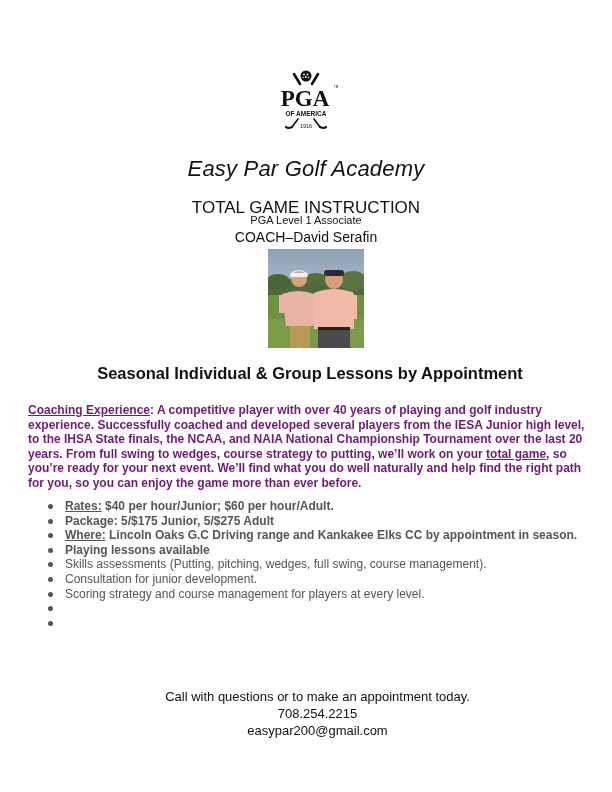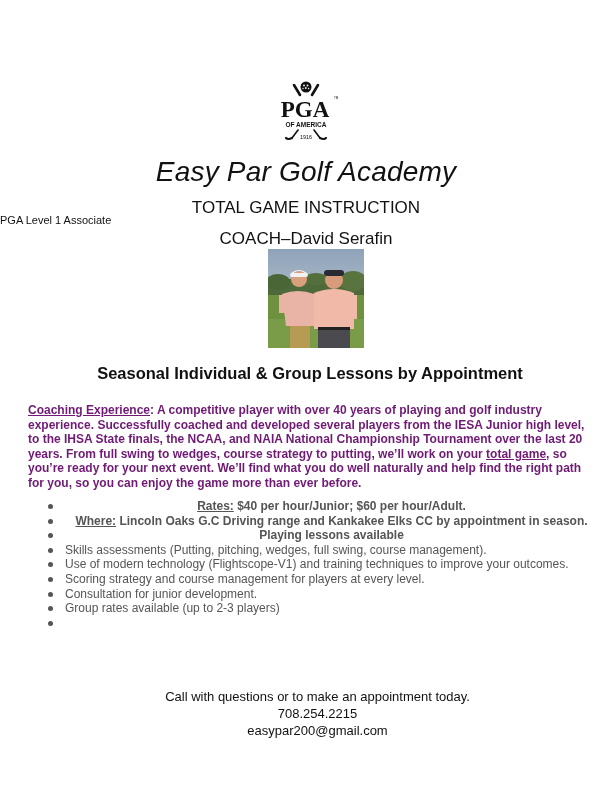--- a/index.html
+++ b/index.html
@@ -1,29 +1,29 @@
 <!DOCTYPE html>
 <html><head>
 <meta charset="utf-8">
 <style>
   html, body { margin: 0; padding: 0; background: #ffffff; }
   body { width: 612px; height: 792px; position: relative; overflow: hidden; font-family: "Liberation Sans", sans-serif; color: #000; }
-  .logo { position: absolute; left: 268px; top: 79px; width: 76px; height: 66px; text-decoration: underline; }
-  .title { position: absolute; top: 156px; left: 0; width: 612px; text-align: center; font-size: 28px; font-style: italic; color: #111; letter-spacing: 0.2px; }
+  .logo { position: absolute; left: 268px; top: 68px; width: 76px; height: 66px; text-decoration: underline; }
+  .title { position: absolute; top: 156px; left: 0; width: 612px; text-align: center; font-size: 22px; font-style: italic; color: #111; letter-spacing: 0.2px; }
   .subtitle { position: absolute; top: 198px; left: 0; width: 612px; text-align: center; font-size: 17px; color: #111; }
-  .line2 { position: absolute; top: 214px; left: 0; width: 612px; font-size: 11px; color: #111; }
-  .line3 { position: absolute; top: 229px; left: 0; width: 612px; text-align: center; font-size: 17px; color: #111; }
+  .line2 { position: absolute; top: 214px; left: 0; width: 612px; text-align: center; font-size: 11px; color: #111; }
+  .line3 { position: absolute; top: 229px; left: 0; width: 612px; text-align: center; font-size: 14px; color: #111; }
   .photo { position: absolute; left: 268px; top: 249px; width: 96px; height: 99px; overflow: hidden; }
   .heading { position: absolute; top: 364px; left: 0; width: 620px; text-align: center; font-size: 16.5px; font-weight: bold; color: #111; }
   .para { position: absolute; top: 403px; left: 28px; width: 560px; font-size: 12px; line-height: 14.6px; font-weight: bold; color: #701a75; }
   .para u { text-decoration: underline; }
   .list { position: absolute; top: 499px; left: 28px; width: 570px; margin: 0; padding: 0; list-style: none; font-size: 12px; color: #555; }
   .list li { position: relative; padding-left: 37px; height: 14.6px; line-height: 14.6px; white-space: nowrap; }
   .list li .bullet { position: absolute; left: 20px; top: 5px; width: 5px; height: 5px; border-radius: 50%; background: #555; }
-  .list li.bold { font-weight: bold; text-align: center; }
+  .list li.bold { font-weight: bold; }
   .footer { position: absolute; top: 688px; left: 0; width: 612px; text-align: center; font-size: 13px; line-height: 17px; color: #111; }
   .footer div { height: 17px; margin-left: 23px; }
 </style>
 </head>
 <body>
 
 <div class="logo">
   <svg width="76" height="66" viewBox="0 0 76 66">
 
     <circle cx="38" cy="8" r="5.5" fill="#111"></circle>
@@ -86,27 +86,27 @@
     <rect x="56" y="21" width="20" height="6" rx="3" fill="#2a2a34"></rect>
   </svg>
 </div>
 
 <div class="heading">Seasonal Individual &amp; Group Lessons by Appointment</div>
 
 <div class="para"><u>Coaching Experience</u><span>: A competitive player with over 40 years of playing and golf industry experience. Successfully coached and developed several players from the IESA Junior high level, to the IHSA State finals, the NCAA, and NAIA National Championship Tournament over the last 20 years.  From full swing to wedges, course strategy to putting, we’ll work on your </span><u>total game</u><span>, so you’re ready for your next event.  We’ll find what you do well naturally and help find the right path for you, so you can enjoy the game more than ever before.</span></div>
 
 <ul class="list">
   <li class="bold"><span class="bullet"></span><u>Rates:</u><span> $40 per hour/Junior;  $60 per hour/Adult.</span></li>
+  <li class="bold"><span class="bullet"></span><span>Package: 5/$175 Junior, 5/$275 Adult</span></li>
   <li class="bold"><span class="bullet"></span><u>Where:</u><span> Lincoln Oaks G.C Driving range and Kankakee Elks CC by appointment in season.</span></li>
   <li class="bold"><span class="bullet"></span><span>Playing lessons available</span></li>
   <li><span class="bullet"></span><span>Skills assessments (Putting, pitching, wedges, full swing, course management).</span></li>
-  <li><span class="bullet"></span><span>Use of modern technology (Flightscope-V1) and training techniques to improve your outcomes.</span></li>
+  <li><span class="bullet"></span><span>Consultation for junior development.</span></li>
   <li><span class="bullet"></span><span>Scoring strategy and course management for players at every level.</span></li>
-  <li><span class="bullet"></span><span>Consultation for junior development.</span></li>
-  <li><span class="bullet"></span><span>Group rates available (up to 2-3 players)</span></li>
+  <li><span class="bullet"></span></li>
   <li><span class="bullet"></span></li>
 </ul>
 
 <div class="footer">
   <div>Call with questions or to make an appointment today.</div>
   <div>708.254.2215</div>
   <div>easypar200@gmail.com</div>
 </div>
 
 </body></html>

